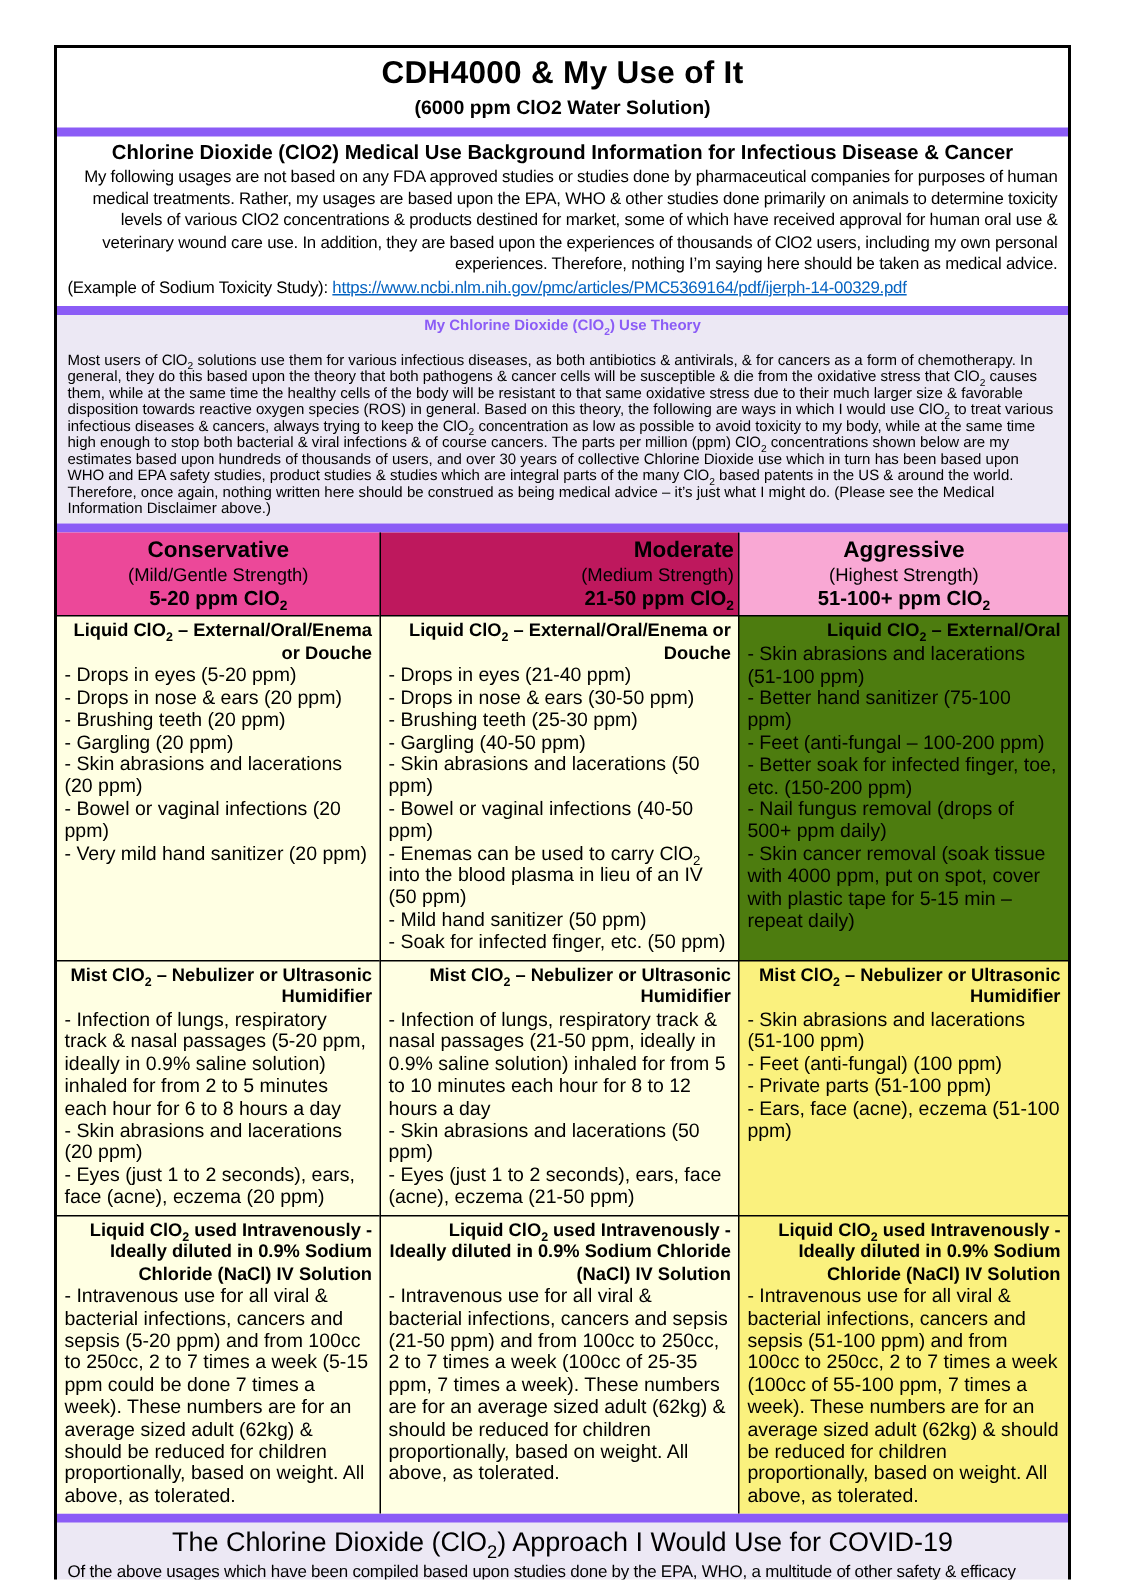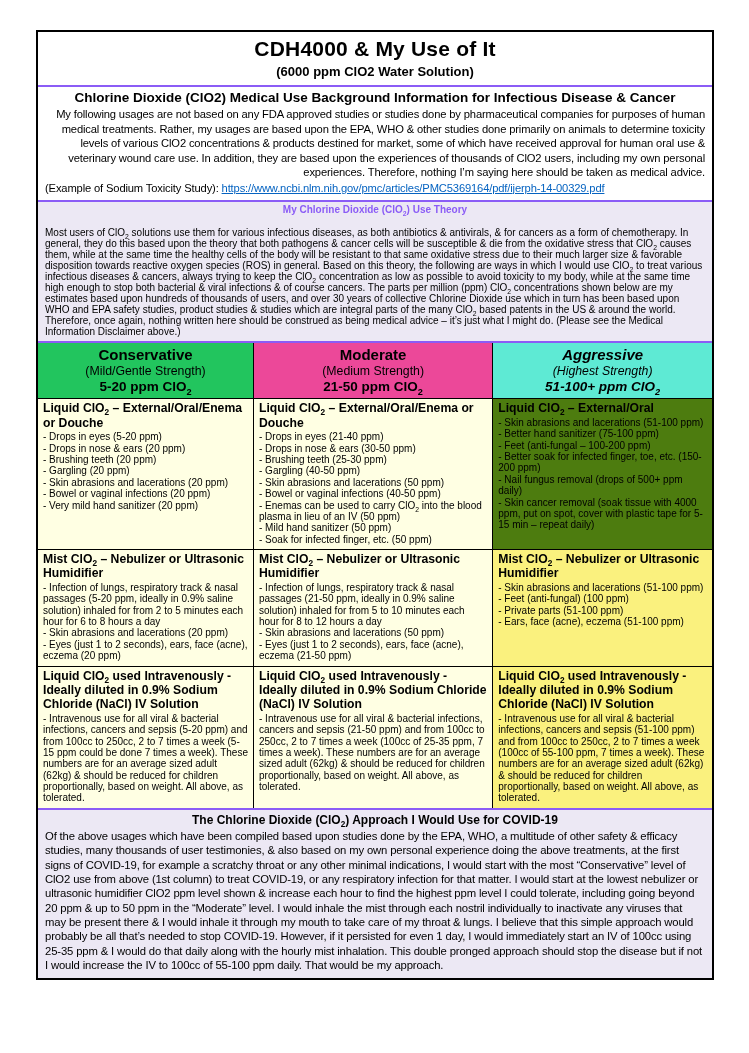--- a/index.html
+++ b/index.html
@@ -5,21 +5,21 @@
   html,body{margin:0;padding:0;}
   body{
     width:749px;height:1053px;overflow:hidden;position:relative;
     background:#ffffff;color:#000;
     font-family:"Liberation Sans",sans-serif;
   }
   .doc{
     position:absolute;left:36px;top:30px;width:678px;
     border:2px solid #000;box-sizing:border-box;background:#fff;
   }
-  section{border-top:2px solid #8b5cf6;}
+  section{border-top:6px solid #8b5cf6;}
   sub{font-size:0.68em;line-height:0;}
 
   
   .title-block{text-align:center;padding:5px 4px 6px;}
   .title{font-size:21px;font-weight:bold;letter-spacing:.2px;}
   .subtitle{font-size:13px;font-weight:bold;margin-top:3px;}
 
   
   .bg-info{padding:2px 7px 5px;}
   .sec-heading{text-align:center;font-weight:bold;font-size:13.5px;margin:1px 0 2px;}
@@ -35,26 +35,26 @@
   
   .tbl-row{display:grid;grid-template-columns:31.9% 35.5% 32.6%;}
   .tbl-row.body-row > .td, .tbl-row.hdr ~ .tbl-row > div{border-top:1.5px solid #000;}
   .th,.td{border-left:1.5px solid #000;box-sizing:border-box;min-width:0;}
   .th:first-child,.td:first-child{border-left:none;}
   .th{text-align:center;padding:3px 3px 4px;}
   .th-name{font-size:15px;font-weight:bold;}
   .th-strength{font-size:12.3px;margin-top:1px;}
   .th-ppm{font-size:13.5px;font-weight:bold;margin-top:1px;}
   .td{padding:2px 5px 4px;}
-  .td-heading{font-weight:bold;font-size:12.2px;line-height:1.18;margin-bottom:1px;}
-  .td-items{font-size:10px;line-height:1.14;}
+  .td-heading{font-weight:bold;font-size:12.2px;line-height:1.18;margin-bottom:1px;text-align:right;}
+  .td-items{font-size:13px;line-height:1.14;}
 
   
   .covid{background:#ECE8F4;padding:2px 7px 6px;}
-  .covid-heading{font-weight:bold;font-size:12px;text-align:center;margin:1px 0 2px;}
+  .covid-heading{font-weight:normal;font-size:18px;text-align:center;margin:1px 0 2px;}
   .covid-body{font-size:11.3px;line-height:1.27;letter-spacing:-.15px;}
 </style>
 </head>
 <body>
 
 <div class="doc">
 
   <header class="title-block">
     <div class="title">CDH4000 &amp; My Use of It</div>
     <div class="subtitle">(6000 ppm ClO2 Water Solution)</div>
@@ -68,31 +68,31 @@
     </div>
   </section>
 
   <section class="theory">
     <div class="theory-heading">My Chlorine Dioxide (ClO<sub>2</sub>) Use Theory</div>
     <div class="theory-body">Most users of ClO<sub>2</sub> solutions use them for various infectious diseases, as both antibiotics &amp; antivirals, &amp; for cancers as a form of chemotherapy. In general, they do this based upon the theory that both pathogens &amp; cancer cells will be susceptible &amp; die from the oxidative stress that ClO<sub>2</sub> causes them, while at the same time the healthy cells of the body will be resistant to that same oxidative stress due to their much larger size &amp; favorable disposition towards reactive oxygen species (ROS) in general. Based on this theory, the following are ways in which I would use ClO<sub>2</sub> to treat various infectious diseases &amp; cancers, always trying to keep the ClO<sub>2</sub> concentration as low as possible to avoid toxicity to my body, while at the same time high enough to stop both bacterial &amp; viral infections &amp; of course cancers. The parts per million (ppm) ClO<sub>2</sub> concentrations shown below are my estimates based upon hundreds of thousands of users, and over 30 years of collective Chlorine Dioxide use which in turn has been based upon WHO and EPA safety studies, product studies &amp; studies which are integral parts of the many ClO<sub>2</sub> based patents in the US &amp; around the world. Therefore, once again, nothing written here should be construed as being medical advice – it’s just what I might do. (Please see the Medical Information Disclaimer above.)</div>
   </section>
 
   <section class="tbl">
       <div class="tbl-row hdr">
-        <div class="th" style="background: #22c55e;">
+        <div class="th" style="background: #ec4899;">
           <div class="th-name">Conservative</div>
           <div class="th-strength">(Mild/Gentle Strength)</div>
           <div class="th-ppm">5-20 ppm ClO<sub>2</sub></div>
         </div>
-        <div class="th" style="background: #ec4899;">
+        <div class="th" style="background: #be185d; text-align: right;">
           <div class="th-name">Moderate</div>
           <div class="th-strength">(Medium Strength)</div>
           <div class="th-ppm">21-50 ppm ClO<sub>2</sub></div>
         </div>
-        <div class="th" style="background: #5eead4; font-style: italic;">
+        <div class="th" style="background: #f9a8d4;">
           <div class="th-name">Aggressive</div>
           <div class="th-strength">(Highest Strength)</div>
           <div class="th-ppm">51-100+ ppm ClO<sub>2</sub></div>
         </div>
       </div>
       <div class="tbl-row body-row">
         <div class="td" style="background: rgb(255, 255, 227);">
           <div class="td-heading">Liquid ClO<sub>2</sub> – External/Oral/Enema or Douche</div>
           <div class="td-items">- Drops in eyes (5-20 ppm)<br>- Drops in nose &amp; ears (20 ppm)<br>- Brushing teeth (20 ppm)<br>- Gargling (20 ppm)<br>- Skin abrasions and lacerations (20 ppm)<br>- Bowel or vaginal infections (20 ppm)<br>- Very mild hand sanitizer (20 ppm)</div>
         </div>

